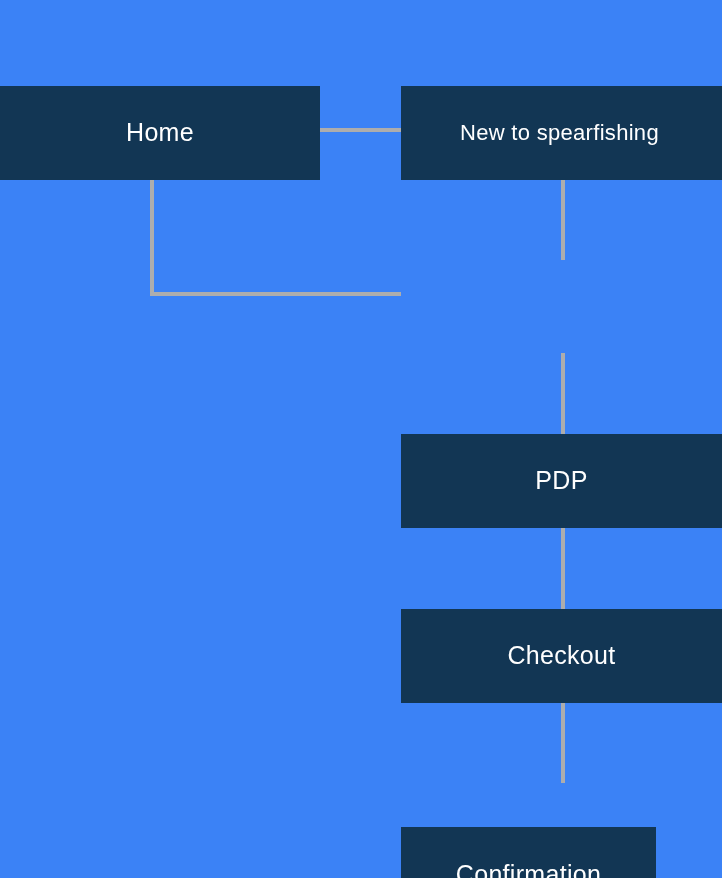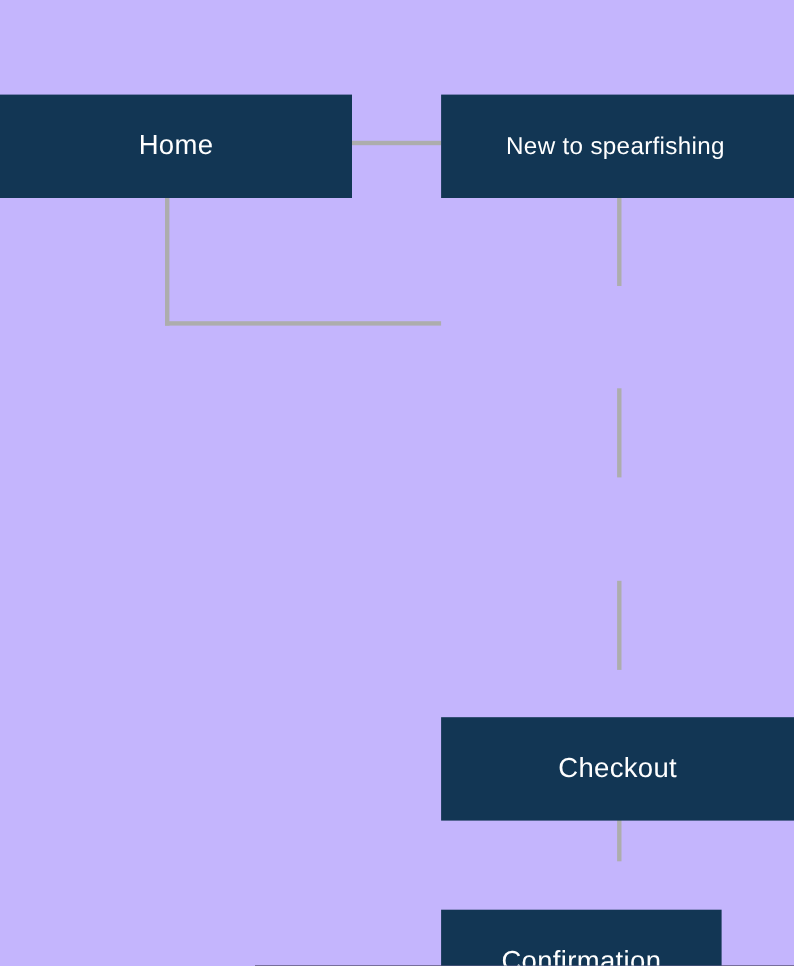--- a/index.html
+++ b/index.html
@@ -8,21 +8,21 @@
     padding: 0;
     background: #000000;
   }
   body {
     font-family: "Liberation Sans", sans-serif;
   }
   #canvas {
     position: relative;
     width: 722px;
     height: 878px;
-    background: #c4b5fd;
+    background: #3b82f6;
     overflow: hidden;
   }
   .node {
     position: absolute;
     background: #123654;
     display: flex;
     align-items: center;
     justify-content: center;
     box-sizing: border-box;
   }
@@ -41,21 +41,21 @@
   }
   .connector {
     position: absolute;
     background: #adadad;
   }
   
   #node-home        { left: 0px;   top: 86px;  width: 320px; height: 94px; }
   #node-new         { left: 401px; top: 86px;  width: 321px; height: 94px; align-items: center; }
   #node-shop        { left: 401px; top: 260px; width: 321px; height: 93px; }
   #node-pdp         { left: 401px; top: 434px; width: 321px; height: 94px; }
-  #node-checkout    { left: 401px; top: 609px; width: 321px; height: 94px; margin-top: 43px; }
+  #node-checkout    { left: 401px; top: 609px; width: 321px; height: 94px; }
   #node-confirmation{ left: 401px; top: 827px; width: 255px; height: 95px; }
 
   
   #node-home .node-label        { transform: translateX(0px); }
   #node-new .node-label         { transform: translateX(-2px); }
 
   
   #conn-home-new      { left: 320px; top: 128px; width: 81px;  height: 4px; }
   #conn-home-down     { left: 150px; top: 180px; width: 4px;   height: 116px; }
   #conn-home-right    { left: 150px; top: 292px; width: 251px; height: 4px; }
@@ -79,20 +79,23 @@
 
   <div class="node" id="node-home">
     <span class="node-label">Home</span>
   </div>
 
   <div class="node" id="node-new">
     <span class="node-label small">New to spearfishing</span>
   </div>
 
 
+  <div class="node" id="node-pdp">
+    <span class="node-label">PDP</span>
+  </div>
 
   <div class="node" id="node-checkout">
     <span class="node-label">Checkout</span>
   </div>
 
   <div class="node" id="node-confirmation">
     <span class="node-label">Confirmation</span>
   </div>
 
 </div>

